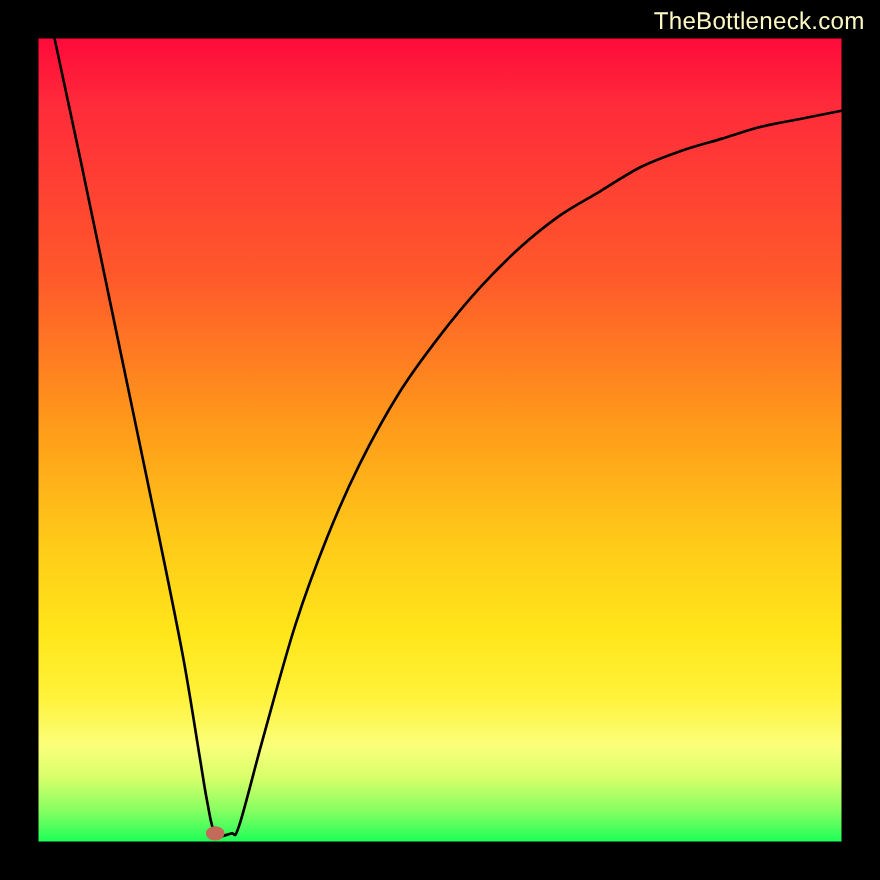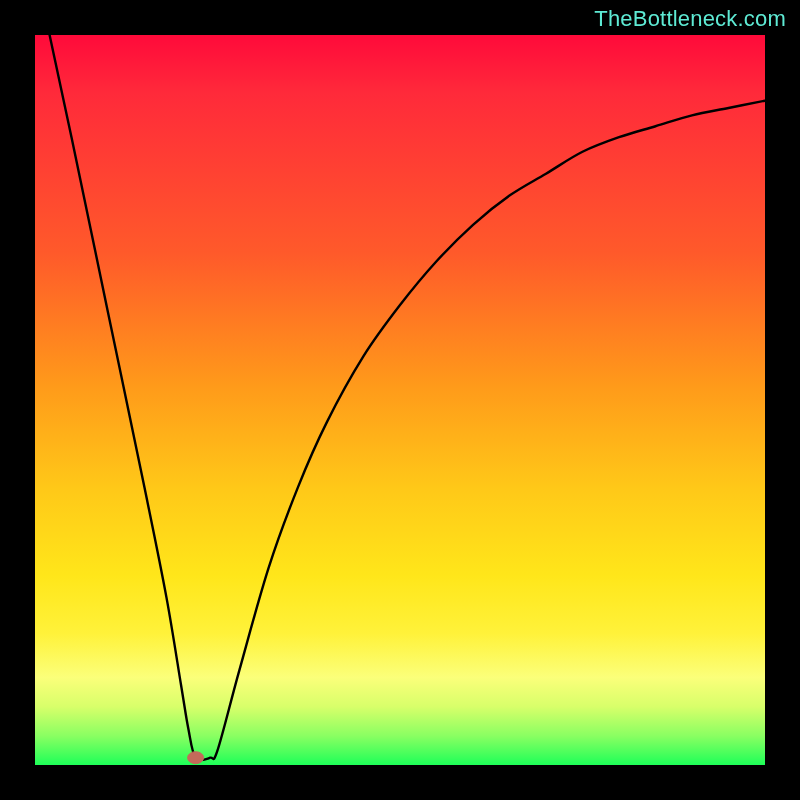--- a/index.html
+++ b/index.html
@@ -36,21 +36,21 @@
       #fbff7a 88%,
       #d8ff6a 92%,
       #8aff62 96%,
       #1eff58 100%
     );
   }
   .watermark {
     position: absolute;
     top: 6px;
     right: 14px;
-    color: #5eead4;
+    color: #fef9c3;
     font-size: 22px;
     font-weight: 500;
     letter-spacing: 0.2px;
     user-select: none;
   }
   svg.curve-layer {
     position: absolute;
     left: 0;
     top: 0;
     width: 730px;

